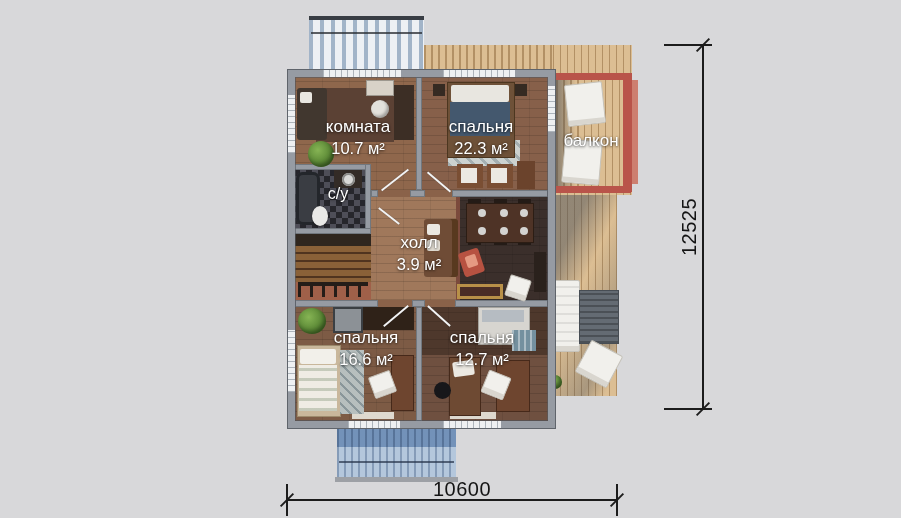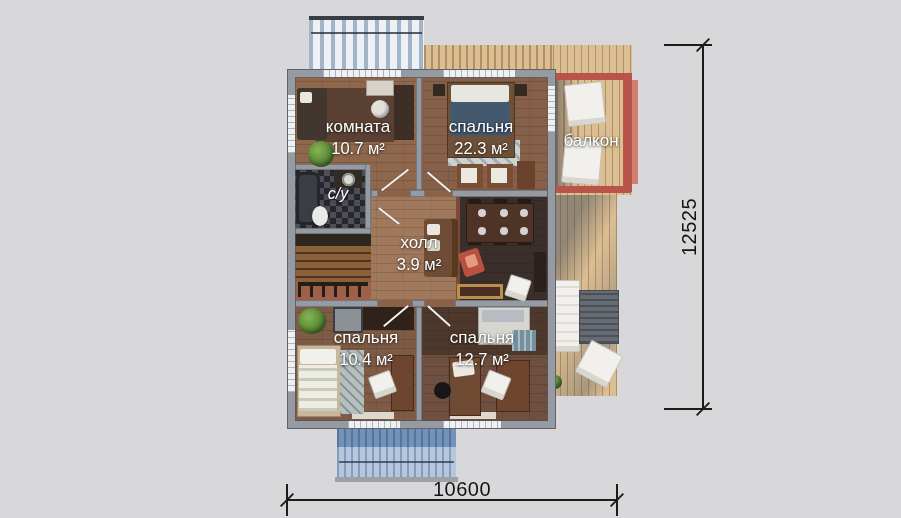--- a/index.html
+++ b/index.html
@@ -189,30 +189,30 @@
     <div class="rname">комната</div>
     <div class="rarea">10.7 м²</div>
   </div>
   <div class="abs room-label" style="left:426px;top:116px;width:110px;">
     <div class="rname">спальня</div>
     <div class="rarea">22.3 м²</div>
   </div>
   <div class="abs room-label" style="left:543px;top:130px;width:96px;">
     <div class="rname">балкон</div>
   </div>
-  <div class="abs room-label" style="left:288px;top:184px;width:100px;font-size:16px;font-style:italic;">
+  <div class="abs room-label" style="left:288px;top:184px;width:100px;font-size:16px;">
     <div class="rname">с/у</div>
   </div>
   <div class="abs room-label" style="left:364px;top:232px;width:110px;">
     <div class="rname">холл</div>
     <div class="rarea">3.9 м²</div>
   </div>
   <div class="abs room-label" style="left:311px;top:327px;width:110px;">
     <div class="rname">спальня</div>
-    <div class="rarea">10.4 м²</div>
+    <div class="rarea">16.6 м²</div>
   </div>
   <div class="abs room-label" style="left:427px;top:327px;width:110px;">
     <div class="rname">спальня</div>
     <div class="rarea">12.7 м²</div>
   </div>
 
   <div>
     <div class="abs dim-el" style="left:702px;top:44px;width:2px;height:366px;"></div>
     <div class="abs dim-el" style="left:664px;top:44px;width:48px;height:2px;"></div>
     <div class="abs dim-el" style="left:664px;top:408px;width:48px;height:2px;"></div>

